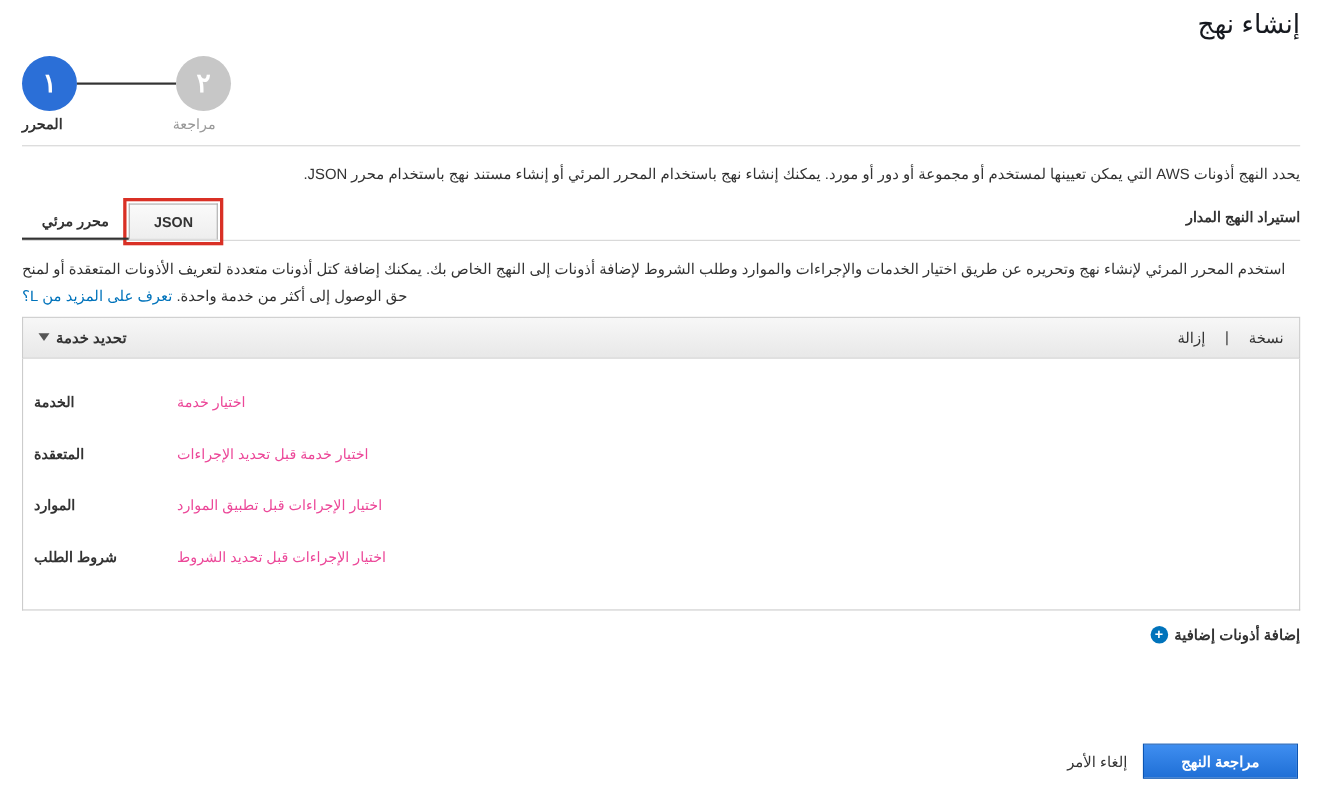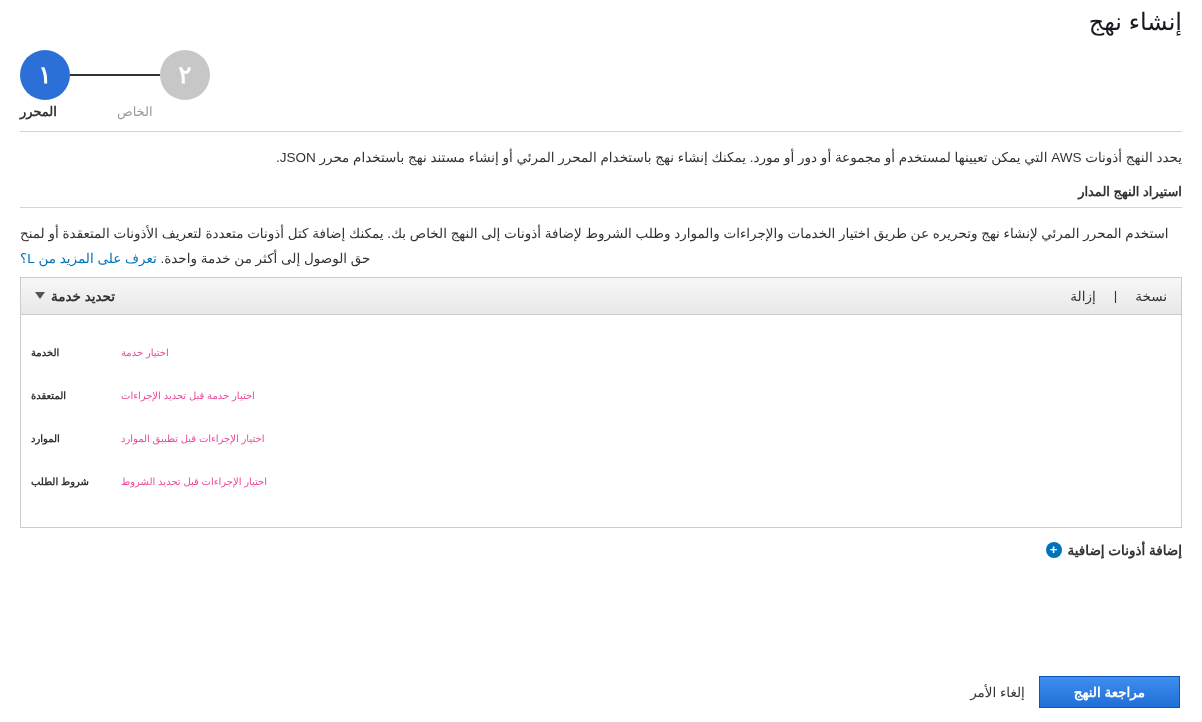--- a/index.html
+++ b/index.html
@@ -36,21 +36,21 @@
 .step-circle {
   width: 50px; height: 50px; border-radius: 50%;
   display: flex; align-items: center; justify-content: center;
   font-size: 24px; font-weight: bold;
 }
 .step-active { background: #2b6fd7; color: #fff; }
 .step-inactive { background: #c7c7c7; color: #fff; }
 .step-line { width: 90px; height: 2px; background: #333; }
 .step-labels {
   display: flex; flex-direction: row-reverse;
-  margin-right: 750px; gap: 60px; margin-bottom: 12px;
+  margin-right: 750px; gap: 100px; margin-bottom: 12px;
   font-size: 13px; color: #333; font-weight: bold;
 }
 .step-labels .muted { color: #999; font-weight: normal; }
 .sep { border: 0; border-top: 1px solid #d5d5d5; margin: 8px 0 14px 0; }
 .desc { font-size: 13.5px; color: #333; line-height: 1.8; text-align: right; margin-bottom: 14px; }
 .tabs-row {
   display: flex; flex-direction: row; justify-content: space-between;
   align-items: center; border-bottom: 1px solid #d5d5d5;
 }
 .tabs-right { display: flex; flex-direction: row-reverse; align-items: flex-end; }
@@ -82,21 +82,21 @@
   border-right: 5px solid transparent; border-left: 5px solid transparent;
   border-top: 7px solid #555;
 }
 .svc-header .left { display: flex; gap: 18px; font-weight: normal; }
 .svc-body {
   border: 1px solid #ccc; border-top: none;
   padding: 16px 10px 24px 10px;
 }
 .field-row {
   display: flex; flex-direction: row-reverse;
-  padding: 16px 220px 16px 0; font-size: 10px;
+  gap: 40px; padding: 16px 220px 16px 0; font-size: 13px;
 }
 .field-label { width: 90px; text-align: left; font-weight: bold; }
 .field-value { color: #ec4899; }
 .add-perm {
   display: flex; flex-direction: row; gap: 6px; align-items: center;
   font-size: 13.5px; font-weight: bold; margin: 14px 0 0 130px;
   justify-content: flex-start;
 }
 .plus-circle {
   width: 16px; height: 16px; border-radius: 50%; background: #0073bb;
@@ -121,29 +121,33 @@
 
   <div class="wizard-wrap">
     <div class="wizard-inner">
       <div class="step-circle step-active">١</div>
       <div class="step-line"></div>
       <div class="step-circle step-inactive">٢</div>
     </div>
   </div>
   <div class="step-labels">
     <span>المحرر</span>
-    <span class="muted">الخاص</span>
+    <span class="muted">مراجعة</span>
   </div>
 
   <hr class="sep">
 
   <div class="desc">يحدد النهج أذونات AWS التي يمكن تعيينها لمستخدم أو مجموعة أو دور أو مورد. يمكنك إنشاء نهج باستخدام المحرر المرئي أو إنشاء مستند نهج باستخدام محرر JSON.</div>
 
   <div class="tabs-row">
     <div class="import-link">استيراد النهج المدار</div>
+    <div class="tabs-right">
+      <div class="tab tab-active">محرر مرئي</div>
+      <div class="tab tab-json">JSON</div>
+    </div>
   </div>
 
   <div class="subdesc">
     <span>استخدم المحرر المرئي لإنشاء نهج وتحريره عن طريق اختيار الخدمات والإجراءات والموارد وطلب الشروط لإضافة أذونات إلى النهج الخاص بك. يمكنك إضافة كتل أذونات متعددة لتعريف الأذونات المتعقدة أو لمنح حق الوصول إلى أكثر من خدمة واحدة.</span>
     <span class="learn-more">تعرف على المزيد من L؟</span>
   </div>
 
 
   <div class="svc-header">
     <div class="left">

